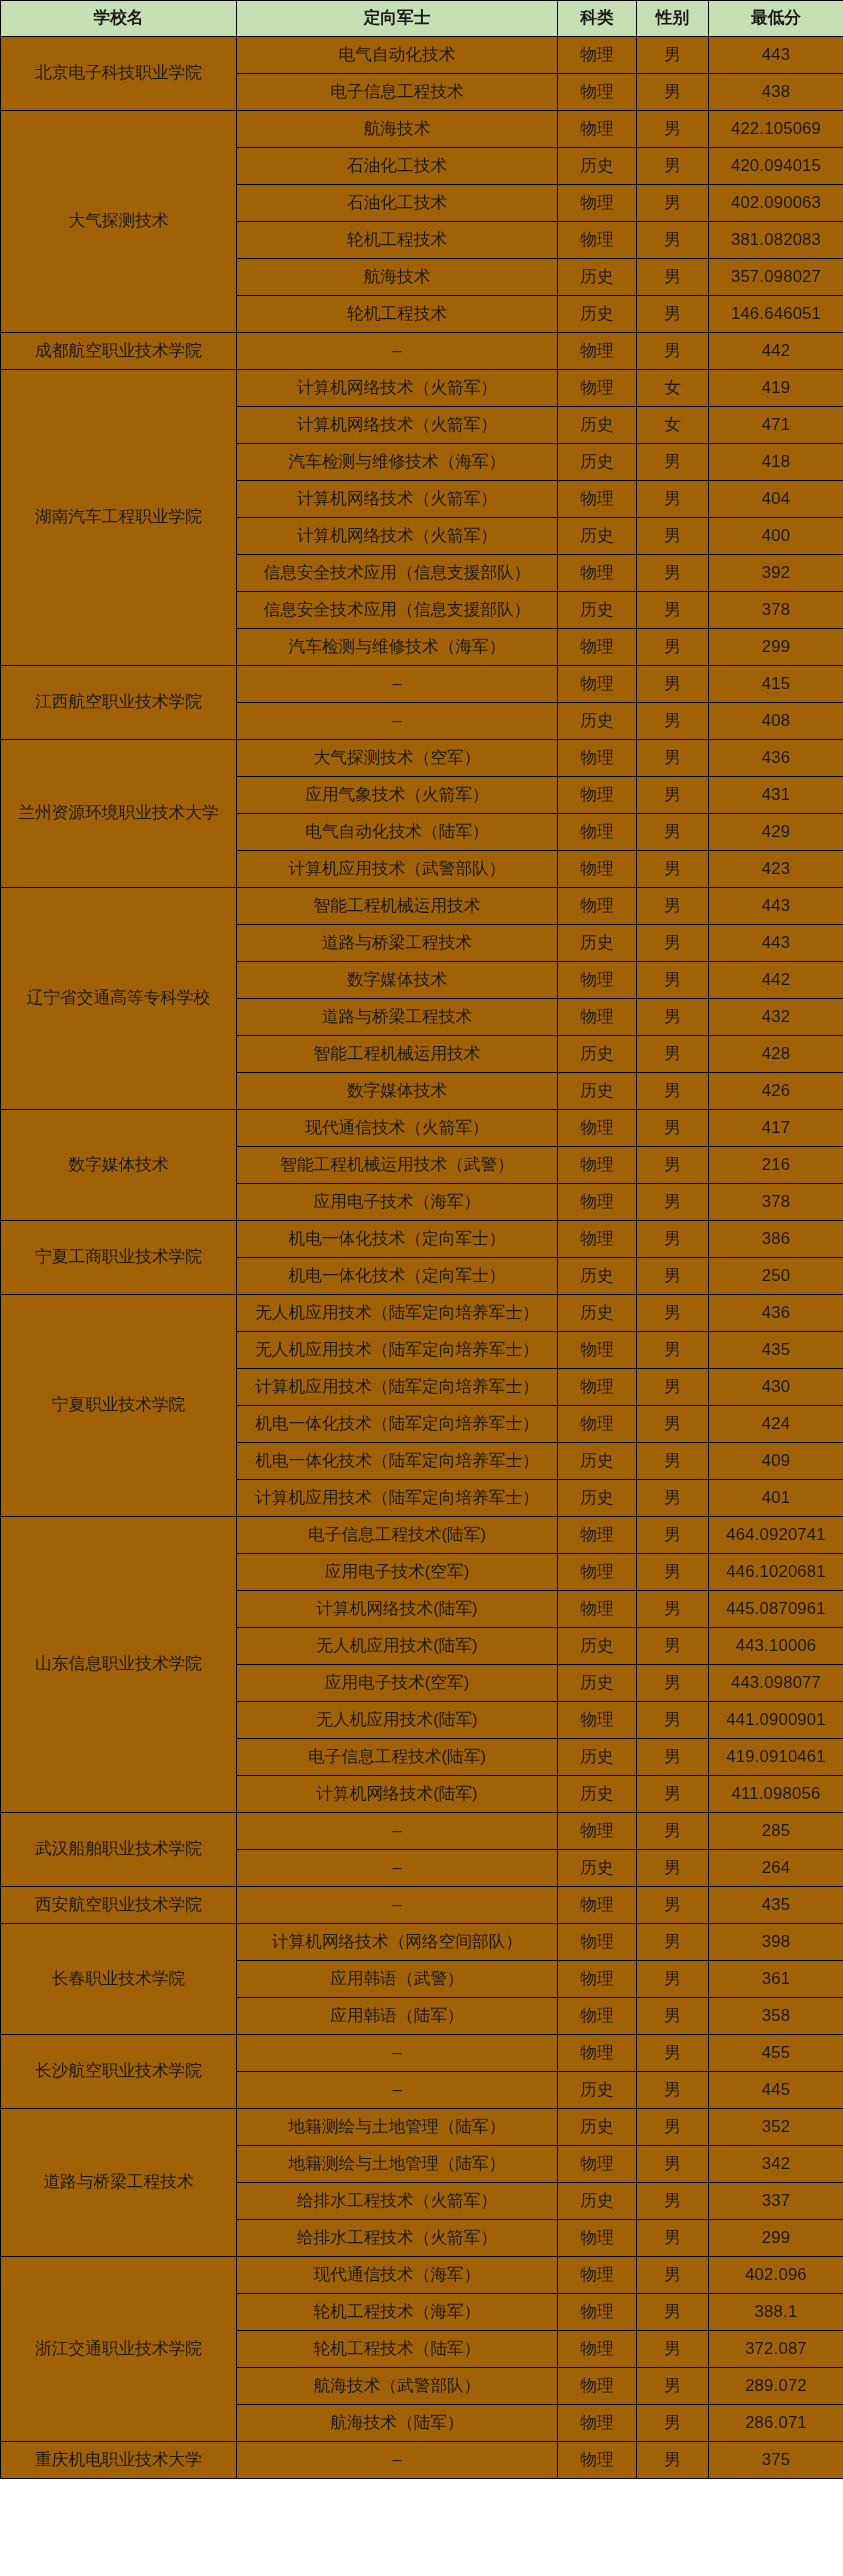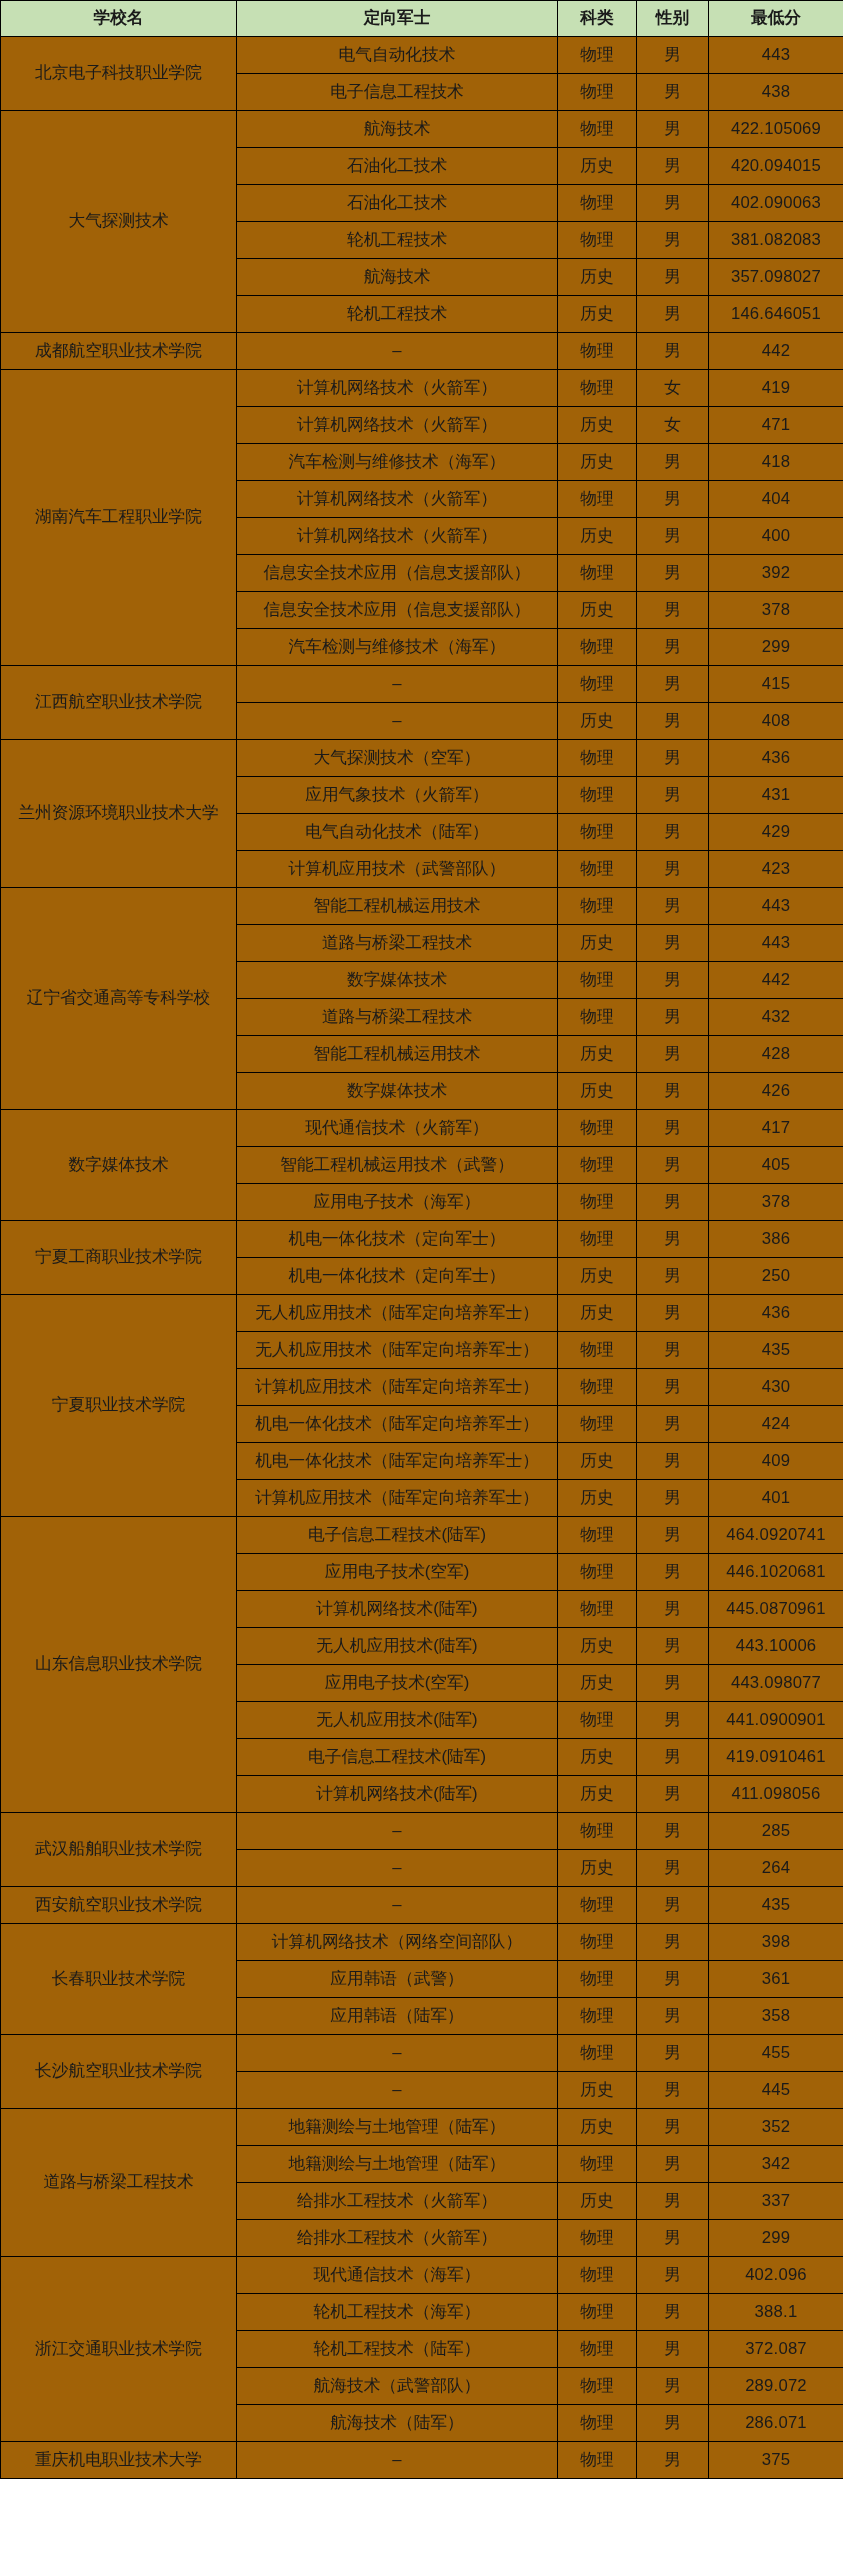--- a/index.html
+++ b/index.html
@@ -254,21 +254,21 @@
           <td rowspan="3" class="school-cell">数字媒体技术</td>
           <td class="major-cell">现代通信技术（火箭军）</td>
           <td class="subject-cell">物理</td>
           <td class="gender-cell">男</td>
           <td class="score-cell">417</td>
         </tr>
         <tr>
           <td class="major-cell">智能工程机械运用技术（武警）</td>
           <td class="subject-cell">物理</td>
           <td class="gender-cell">男</td>
-          <td class="score-cell">405</td>
+          <td class="score-cell">216</td>
         </tr>
         <tr>
           <td class="major-cell">应用电子技术（海军）</td>
           <td class="subject-cell">物理</td>
           <td class="gender-cell">男</td>
           <td class="score-cell">378</td>
         </tr>
         <tr class="group-start">
           <td rowspan="2" class="school-cell">宁夏工商职业技术学院</td>
           <td class="major-cell">机电一体化技术（定向军士）</td>

